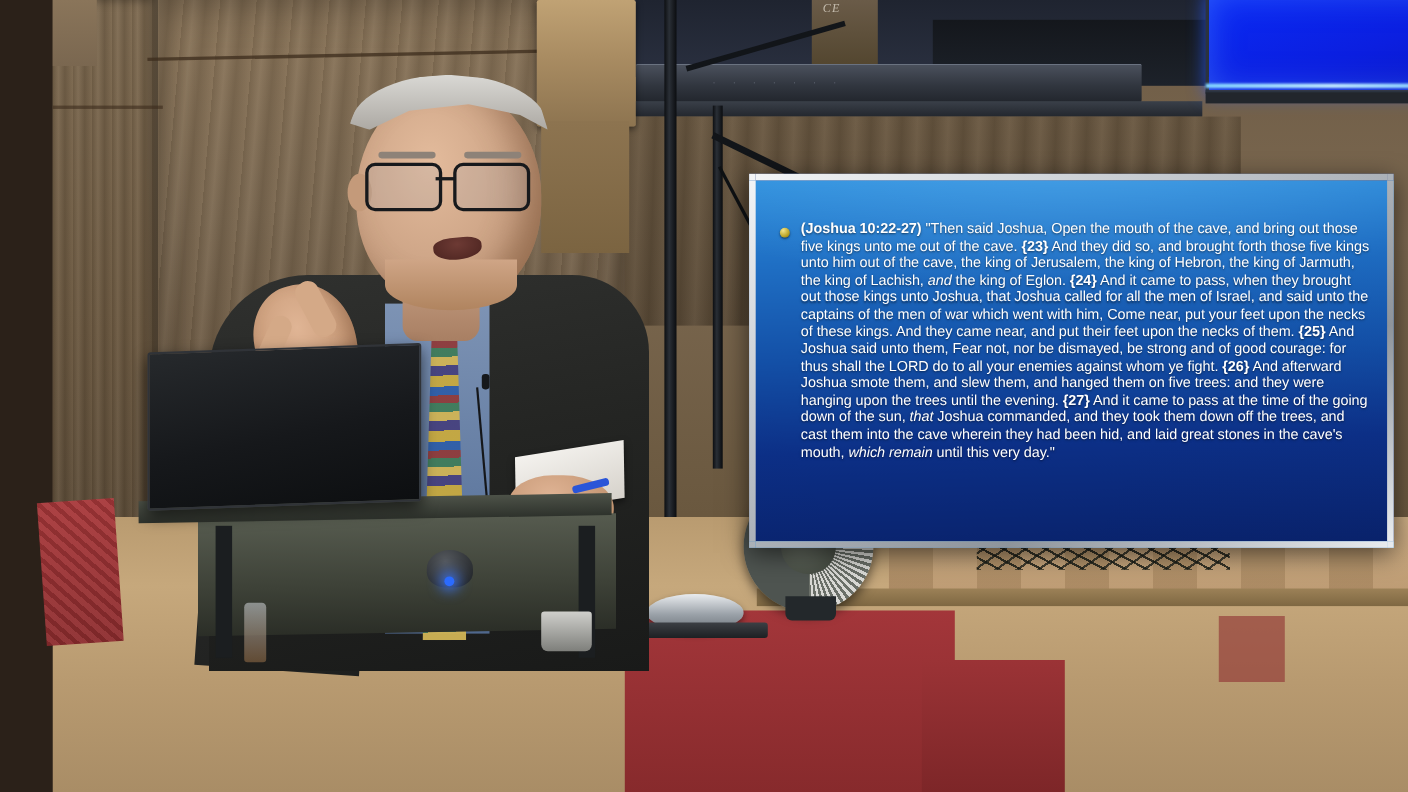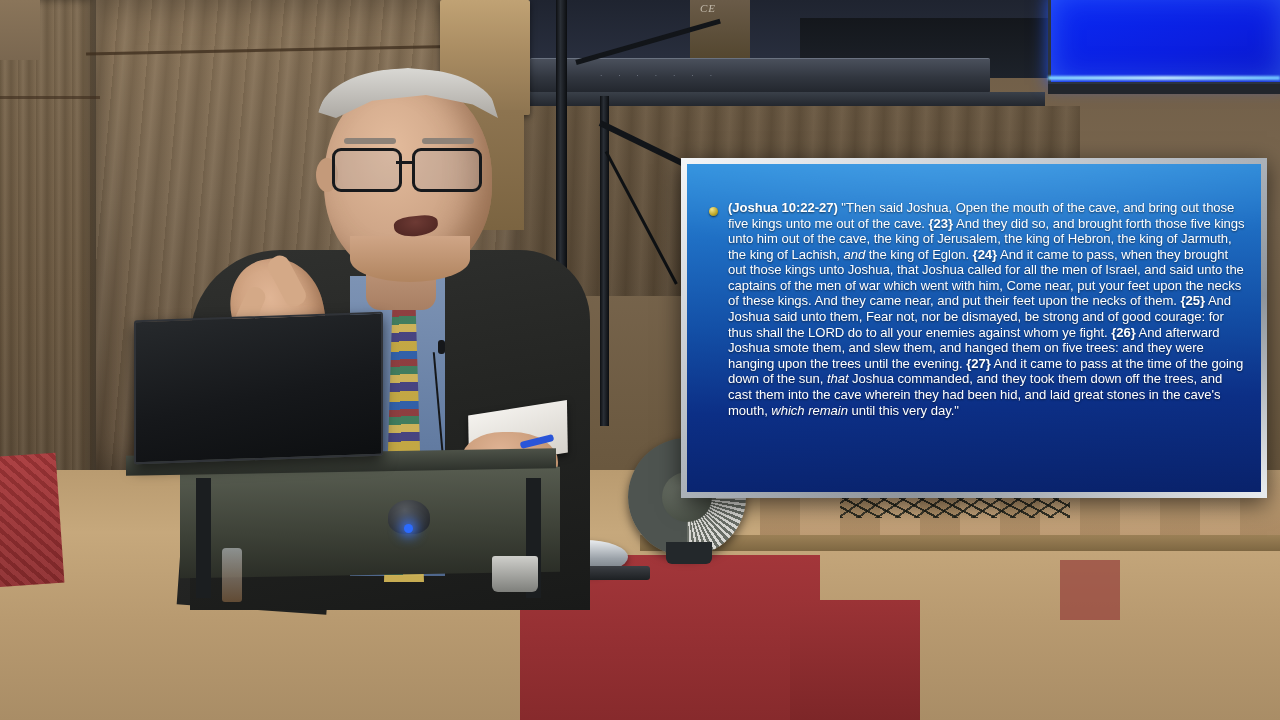--- a/index.html
+++ b/index.html
@@ -2,21 +2,21 @@
 <html><head>
 <meta charset="utf-8">
 <style>
   html,body{margin:0;padding:0;background:#000;}
   #stage{
     position:relative;width:1280px;height:720px;overflow:hidden;
     font-family:"Liberation Sans", sans-serif;background:#2b2119;
   }
 
   
-  .bg{position:absolute;inset:0;}
+  .bg{position:absolute;inset:0;margin-left:48px;}
 
   
   .wall{
     position:absolute;inset:0;
     background:
       linear-gradient(180deg,#6d5b45 0%,#7b6850 30%,#6a583f 65%,#5a4a36 100%);
   }
   
   .panel-left{
     position:absolute;left:0;top:0;width:96px;height:500px;

